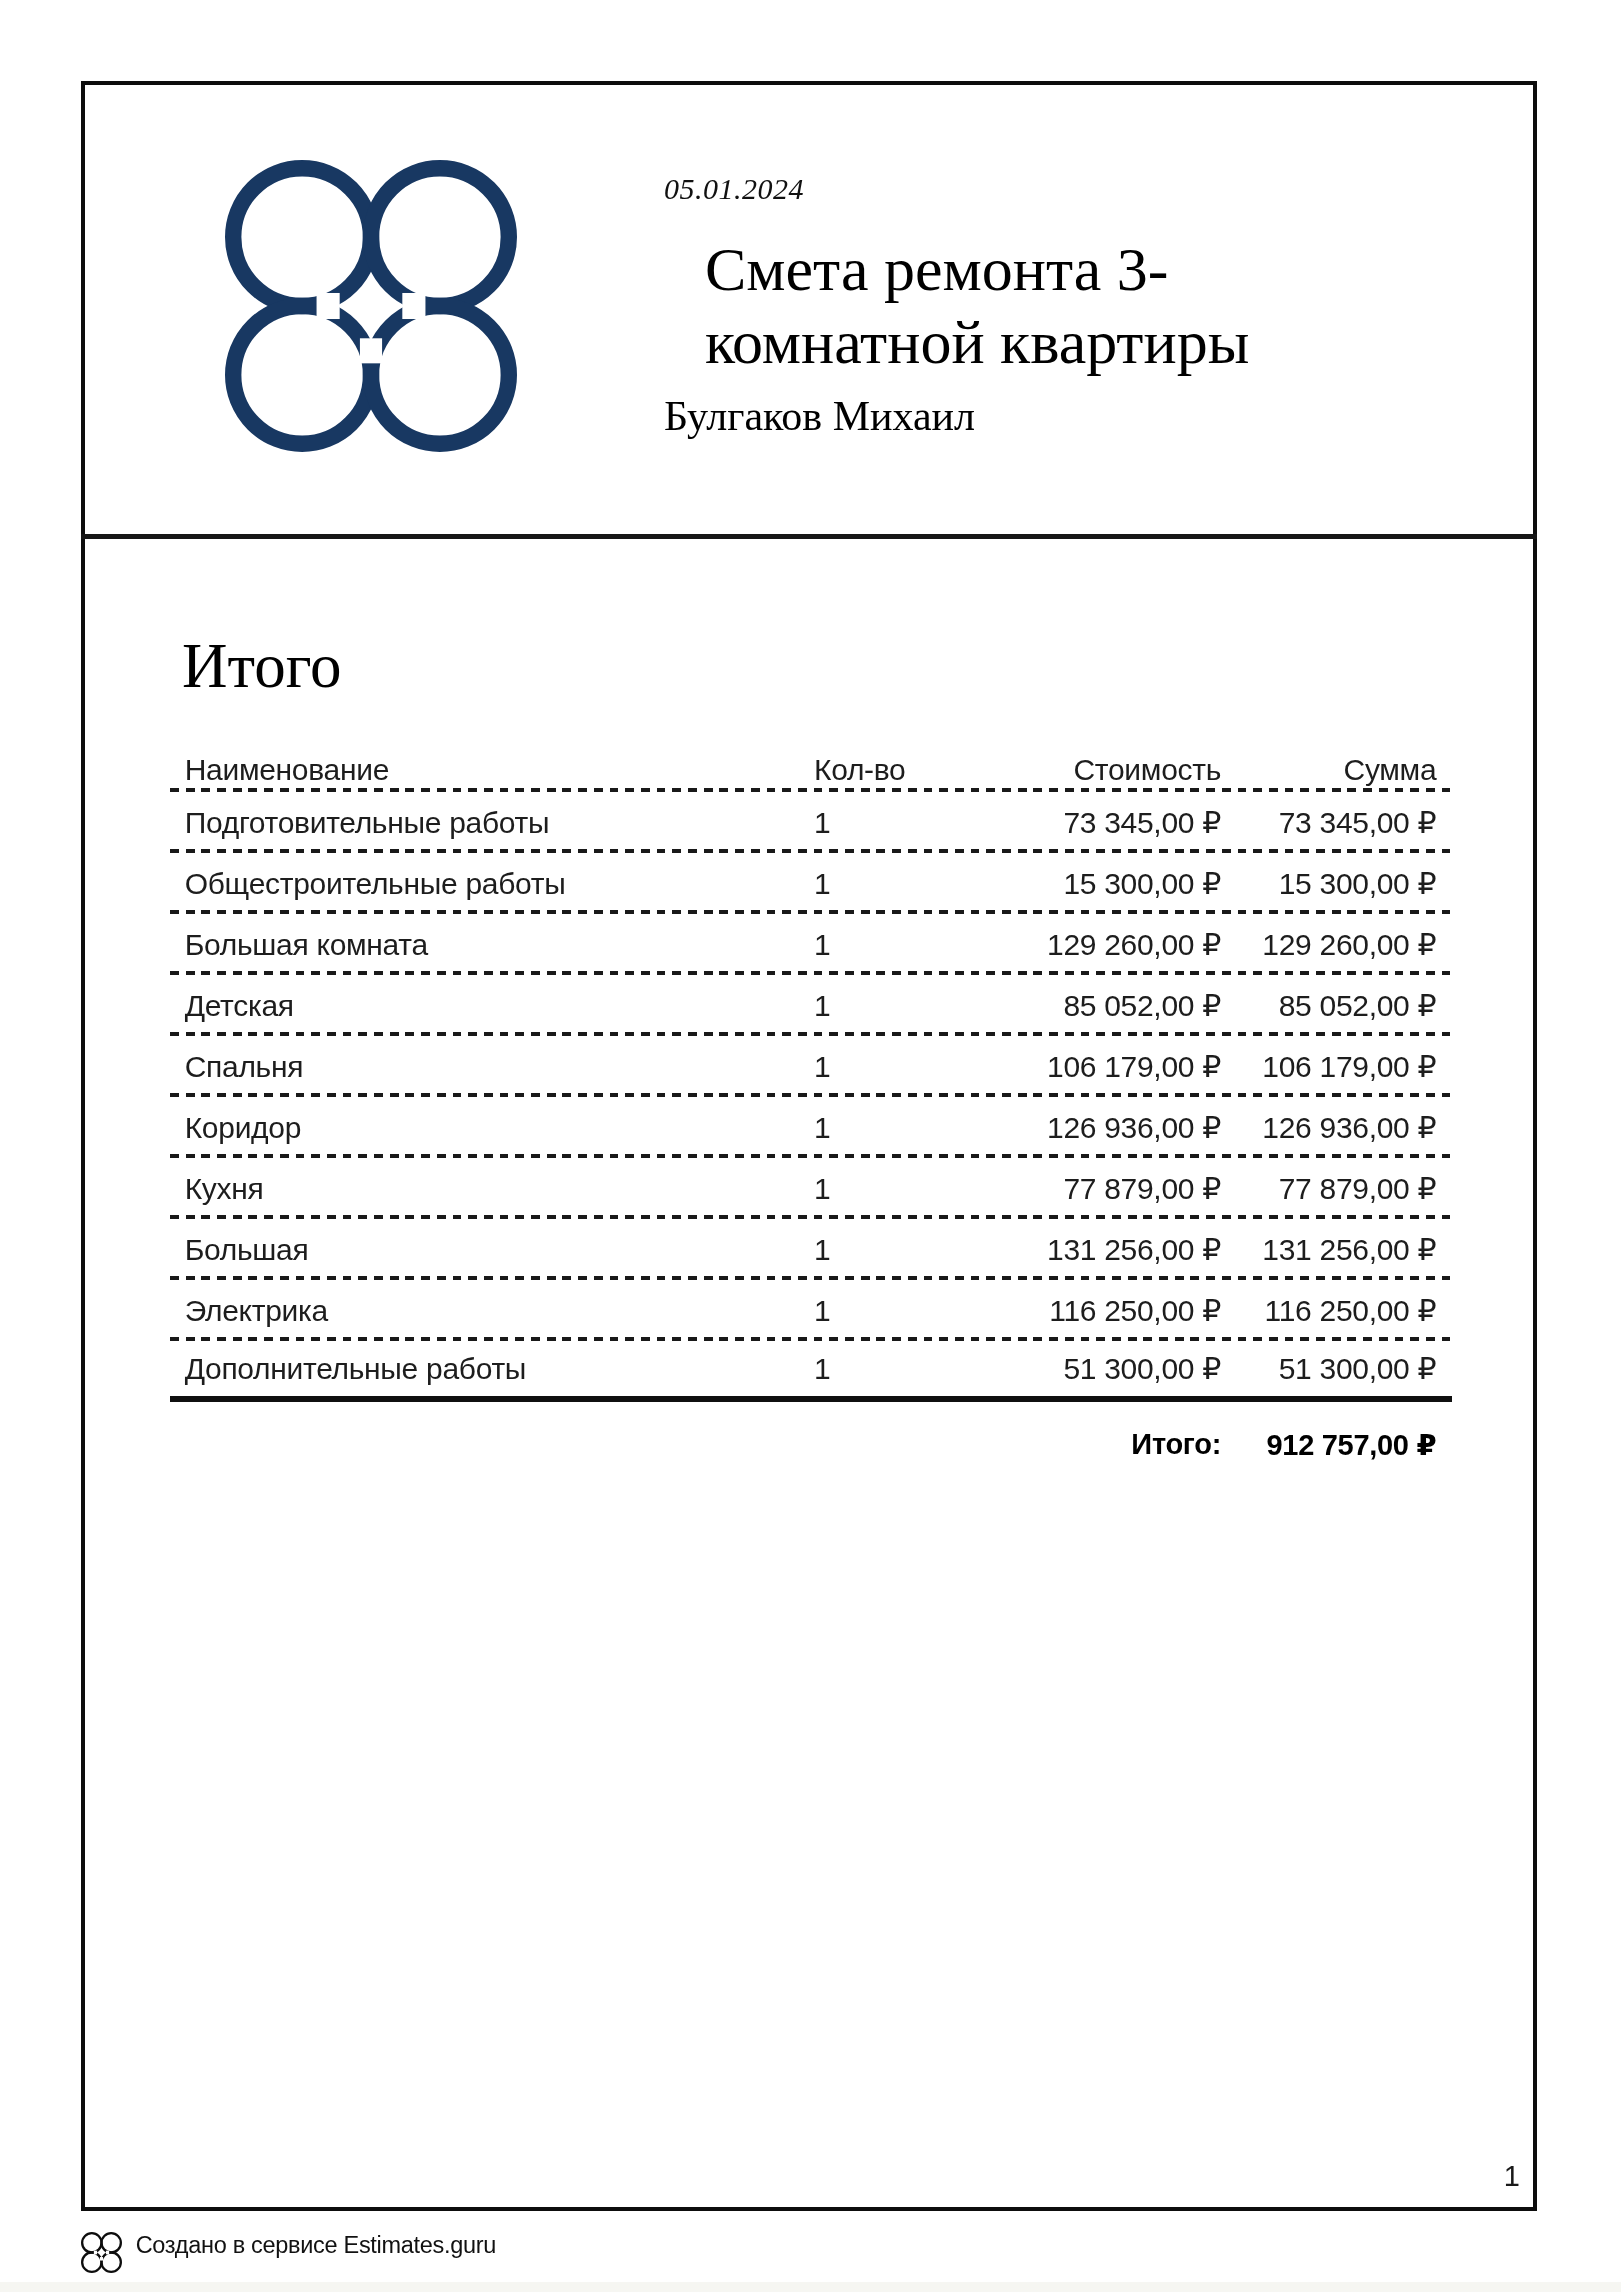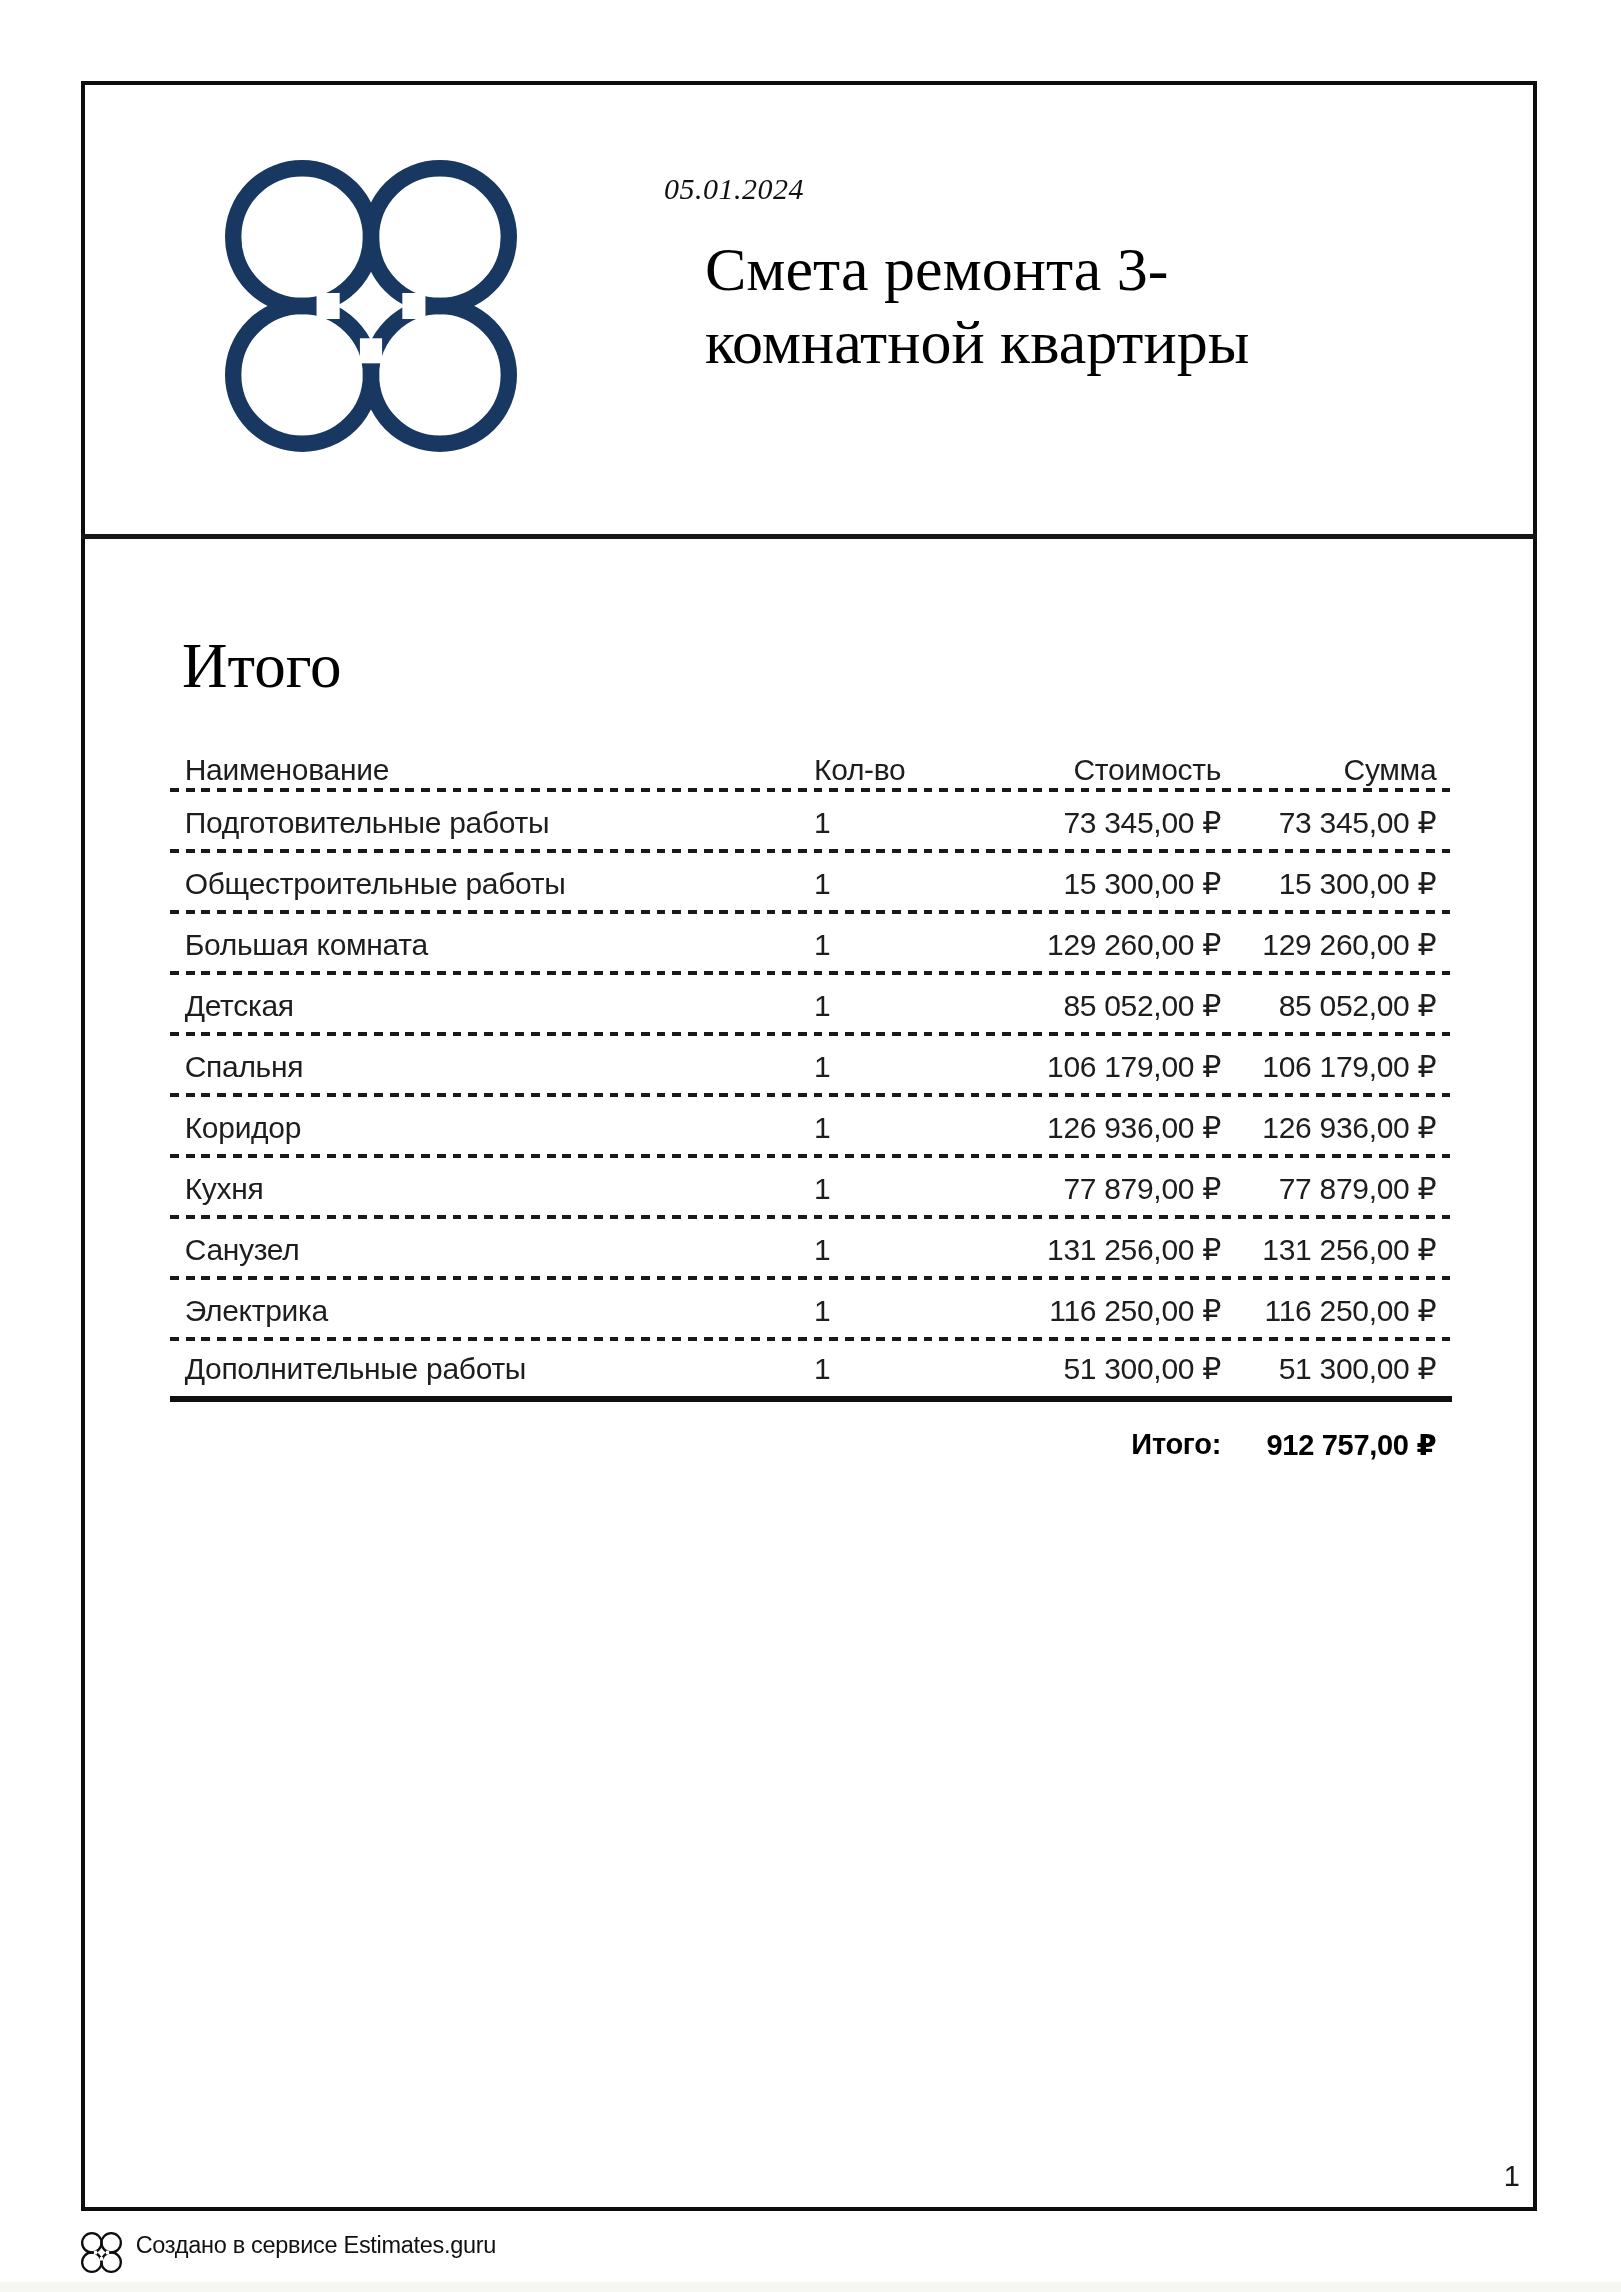--- a/index.html
+++ b/index.html
@@ -94,20 +94,21 @@
   <div class="brand-logo" style="color: rgb(24, 56, 98);">
     <span>
       <svg viewBox="0 0 303 303">
           <use href="#clover-shape"></use>
         </svg>
     </span>
   </div>
 
   <div class="doc-date">05.01.2024</div>
   <div class="doc-title">Смета ремонта 3-комнатной квартиры</div>
+  <div class="doc-client">Булгаков Михаил</div>
 
   <div class="section-heading">Итого</div>
 
   <div class="summary-table">
     <div class="thead-row">
       <div class="c-name">Наименование</div>
       <div class="c-qty">Кол-во</div>
       <div class="c-price">Стоимость</div>
       <div class="c-sum">Сумма</div>
     </div>
@@ -156,21 +157,21 @@
   </div>
 
   <div class="trow">
     <div class="c-name">Кухня</div>
     <div class="c-qty">1</div>
     <div class="c-price">77 879,00 ₽</div>
     <div class="c-sum">77 879,00 ₽</div>
   </div>
 
   <div class="trow">
-    <div class="c-name">Санузел</div>
+    <div class="c-name">Большая</div>
     <div class="c-qty">1</div>
     <div class="c-price">131 256,00 ₽</div>
     <div class="c-sum">131 256,00 ₽</div>
   </div>
 
   <div class="trow">
     <div class="c-name">Электрика</div>
     <div class="c-qty">1</div>
     <div class="c-price">116 250,00 ₽</div>
     <div class="c-sum">116 250,00 ₽</div>

